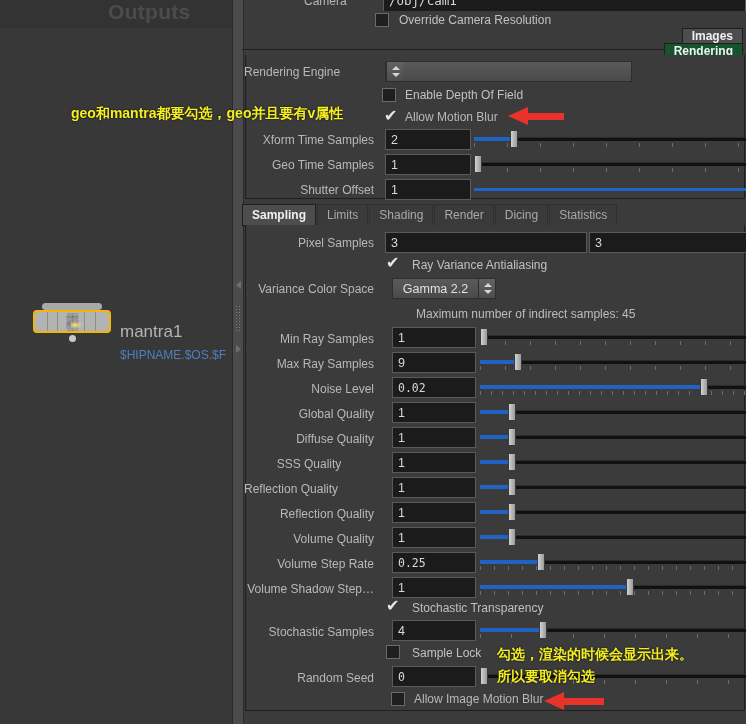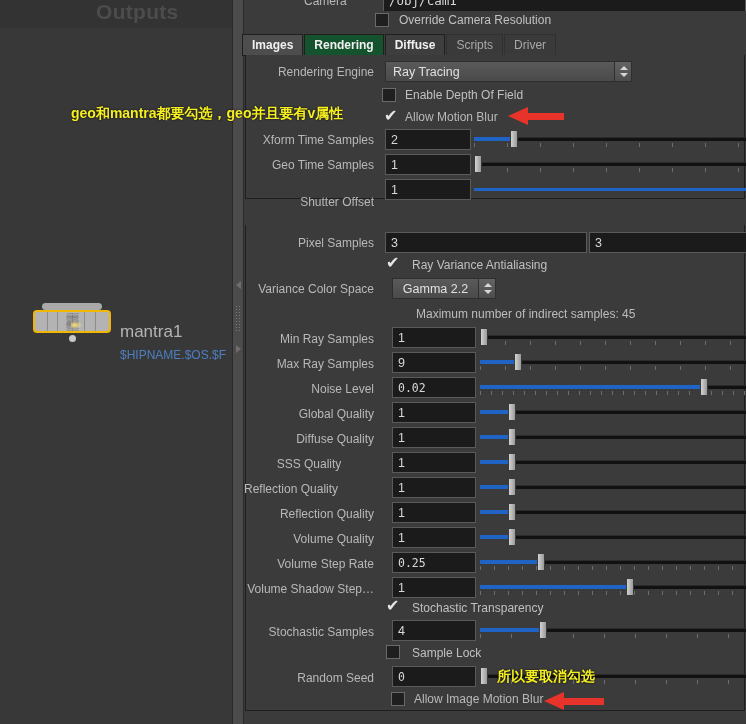--- a/index.html
+++ b/index.html
@@ -10,21 +10,21 @@
     overflow: hidden;
   }
   .app { position: relative; width: 746px; height: 724px; }
 
   
   .netview {
     position: absolute; left: 0; top: 0; width: 232px; height: 724px;
     background: #383838;
   }
   .net-title {
-    position: absolute; left: 96px; top: 0px;
+    position: absolute; left: 108px; top: 0px;
     font-size: 21px; font-weight: bold; color: #4c4c4c;
     letter-spacing: 0.3px;
   }
   .net-title-strip {
     position: absolute; left: 0; top: 0; width: 232px; height: 28px;
     background: #333333;
   }
 
   
   .node-wrap { position: absolute; left: 33px; top: 310px; }
@@ -282,33 +282,32 @@
 
   <div class="parmpane">
    <div class="pp-inner">
 
     <div class="camlabel">Camera</div>
     <div class="cambar">/obj/cam1</div>
 
     <div class="cbx" style="left:131px; top:13px;"></div>
     <div class="cbx-label" style="left:155px; top:13px;">Override Camera Resolution</div>
 
-    <div class="tabstrip" style="top:34px; left:-2px;">
+    <div class="tabstrip" style="top:28px; left:-2px;flex-direction:column;">
       <div class="tab active">Images</div>
       <div class="tab active" style="background:#14532d">Rendering</div>
       <div class="tab active" style="background:#3e3e3e">Diffuse</div>
       <div class="tab plain">Scripts</div>
       <div class="tab plain">Driver</div>
     </div>
 
     <div class="panelbox" style="top:55px; height:144px;"></div>
 
-    <div class="lbl" style="left:0; width:136px; top:65px; text-align:right; padding-right:6px;">Rendering Engine</div>
+    <div class="lbl" style="left:0; width:136px; top:65px; text-align:left; padding-right:6px;">Rendering Engine</div>
     <div class="ddown" style="left:141px; top:61px; width:247px;">
-      <span class="dd-text">Ray Tracing</span>
       <span class="dd-arrows"></span>
     </div>
 
     <div class="cbx" style="left:138px; top:88px;"></div>
     <div class="cbx-label" style="left:161px; top:88px;">Enable Depth Of Field</div>
 
     <div class="cbx checked" style="left:140px; top:110px;"></div>
     <div class="cbx-label bold" style="left:161px; top:110px;">Allow Motion Blur</div>
 
     <div class="lbl" style="left:0; width:136px; top:133px; text-align:right; padding-right:6px;">Xform Time Samples</div>
@@ -321,26 +320,34 @@
     </div>
 
     <div class="lbl" style="left:0; width:136px; top:158px; text-align:right; padding-right:6px;">Geo Time Samples</div>
     <div class="field" style="left:141px; top:154px; width:86px;">1</div>
     <div class="slider" style="left:230px; top:154px; width:290px;">
       <div class="sl-track"></div>
       <div class="sl-ticks" style="background-size:33px 4px;"></div>
       <div class="sl-thumb" style="left:0px;"></div>
     </div>
 
-    <div class="lbl" style="left:0; width:136px; top:195px; text-align:right; padding-right:6px;">Shutter Offset</div>
+    <div class="lbl" style="left:0; width:136px; top:183px; text-align:right; padding-right:6px;">Shutter Offset</div>
     <div class="field" style="left:141px; top:179px; width:86px;">1</div>
     <div class="slider" style="left:230px; top:179px; width:290px;">
       <div class="sl-plain-line"></div>
     </div>
 
+    <div class="tabstrip" style="top:204px; left:-2px;">
+      <div class="tab active">Sampling</div>
+      <div class="tab plain">Limits</div>
+      <div class="tab plain">Shading</div>
+      <div class="tab plain">Render</div>
+      <div class="tab plain">Dicing</div>
+      <div class="tab plain">Statistics</div>
+    </div>
 
     <div class="panelbox" style="top:225px; height:486px;"></div>
 
     <div class="lbl" style="left:0; width:136px; top:236px; text-align:right; padding-right:6px;">Pixel Samples</div>
     <div class="field" style="left:141px; top:232px; width:202px;">3</div>
     <div class="field" style="left:345px; top:232px; width:202px;">3</div>
 
     <div class="cbx checked" style="left:142px; top:257px;"></div>
     <div class="cbx-label" style="left:168px; top:258px;">Ray Variance Antialiasing</div>
 
@@ -472,19 +479,20 @@
 
    </div>
   </div>
 
   <div class="anno" style="left:71px; top:105px;">geo和mantra都要勾选，geo并且要有v属性</div>
   <div class="arrow wide" style="left:508px; top:108px; width:56px;">
     <div class="head"></div>
     <div class="shaft" style="width:42px;"></div>
   </div>
 
+  <div class="anno" style="left:497px; top:646px;">勾选，渲染的时候会显示出来。</div>
   <div class="anno" style="left:497px; top:668px;">所以要取消勾选</div>
   <div class="arrow wide" style="left:544px; top:693px; width:60px;">
     <div class="head"></div>
     <div class="shaft" style="width:46px;"></div>
   </div>
 
 </div>
 
 </body></html>

